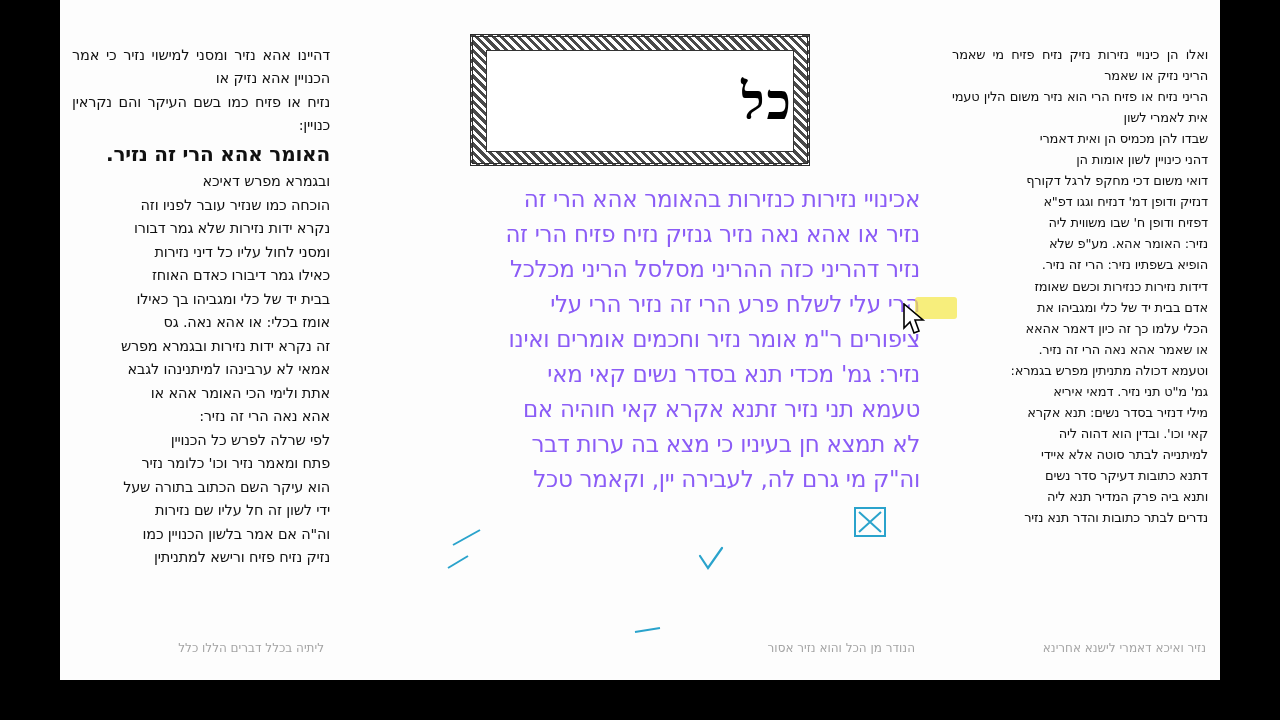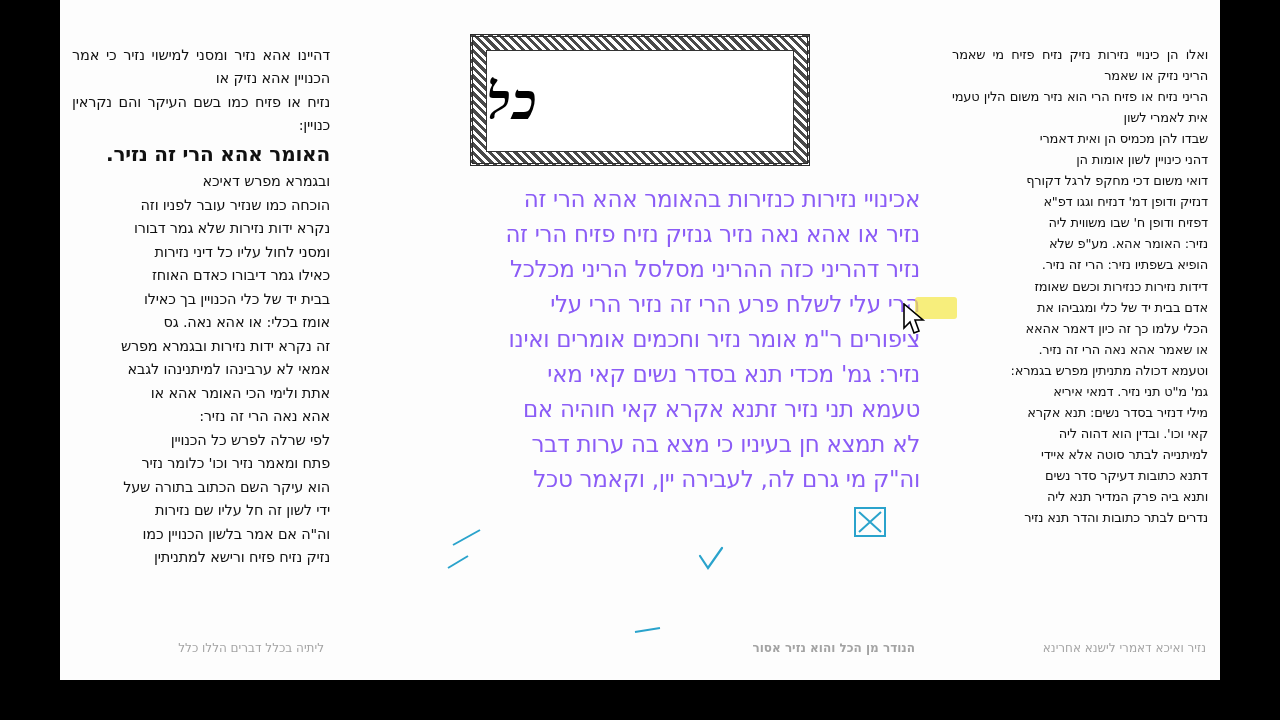--- a/index.html
+++ b/index.html
@@ -67,21 +67,21 @@
     right: 0;
     direction: rtl;
     font-size: 12px;
     color: #4a4a4a;
     opacity: .75;
     font-family: "DejaVu Sans", sans-serif;
     white-space: nowrap;
     overflow: hidden;
   }
   .seg-a { right: 14px; width: 250px; }
-  .seg-b { left: 305px; width: 550px; text-align: justify; font-weight: bold; }
+  .seg-b { left: 305px; width: 550px; text-align: justify; }
   .seg-c { left: 14px; width: 250px; text-align: right; }
 
   .bottomfade {
     position: absolute;
     bottom: 0;
     left: 0;
     right: 0;
     height: 22px;
     direction: rtl;
     font-size: 12px;
@@ -108,22 +108,21 @@
     padding: 13px;
     height: 132px;
     box-sizing: border-box;
   }
   .frame-inner {
     background: #fff;
     border: 1px solid #333;
     height: 100%;
     display: flex;
     align-items: center;
-    justify-content: flex-end;
-    font-style: italic;
+    justify-content: flex-start;
   }
   .frame-word {
     font-family: "DejaVu Serif", serif;
     font-weight: bold;
     font-size: 50px;
     color: #000;
     letter-spacing: 2px;
   }
   .center-text {
     direction: rtl;
@@ -231,21 +230,21 @@
 
     <div class="col col-left">
       <div>דהיינו אהא נזיר ומסני למישוי נזיר כי אמר הכנויין אהא נזיק או</div>
       <div>נזיח או פזיח כמו בשם העיקר והם נקראין כנויין:</div>
       <div class="big">האומר אהא הרי זה נזיר.</div>
       <div>ובגמרא מפרש דאיכא</div>
       <div>הוכחה כמו שנזיר עובר לפניו וזה</div>
       <div>נקרא ידות נזירות שלא גמר דבורו</div>
       <div>ומסני לחול עליו כל דיני נזירות</div>
       <div>כאילו גמר דיבורו כאדם האוחז</div>
-      <div>בבית יד של כלי הכנויין בך כאילו</div>
+      <div>בבית יד של כלי ומגביהו בך כאילו</div>
       <div>אומז בכלי: או אהא נאה. גס</div>
       <div>זה נקרא ידות נזירות ובגמרא מפרש</div>
       <div>אמאי לא ערבינהו למיתנינהו לגבא</div>
       <div>אתת ולימי הכי האומר אהא או</div>
       <div>אהא נאה הרי זה נזיר:</div>
       <div>לפי שרלה לפרש כל הכנויין</div>
       <div>פתח ומאמר נזיר וכו' כלומר נזיר</div>
       <div>הוא עיקר השם הכתוב בתורה שעל</div>
       <div>ידי לשון זה חל עליו שם נזירות</div>
       <div>וה"ה אם אמר בלשון הכנויין כמו</div>

